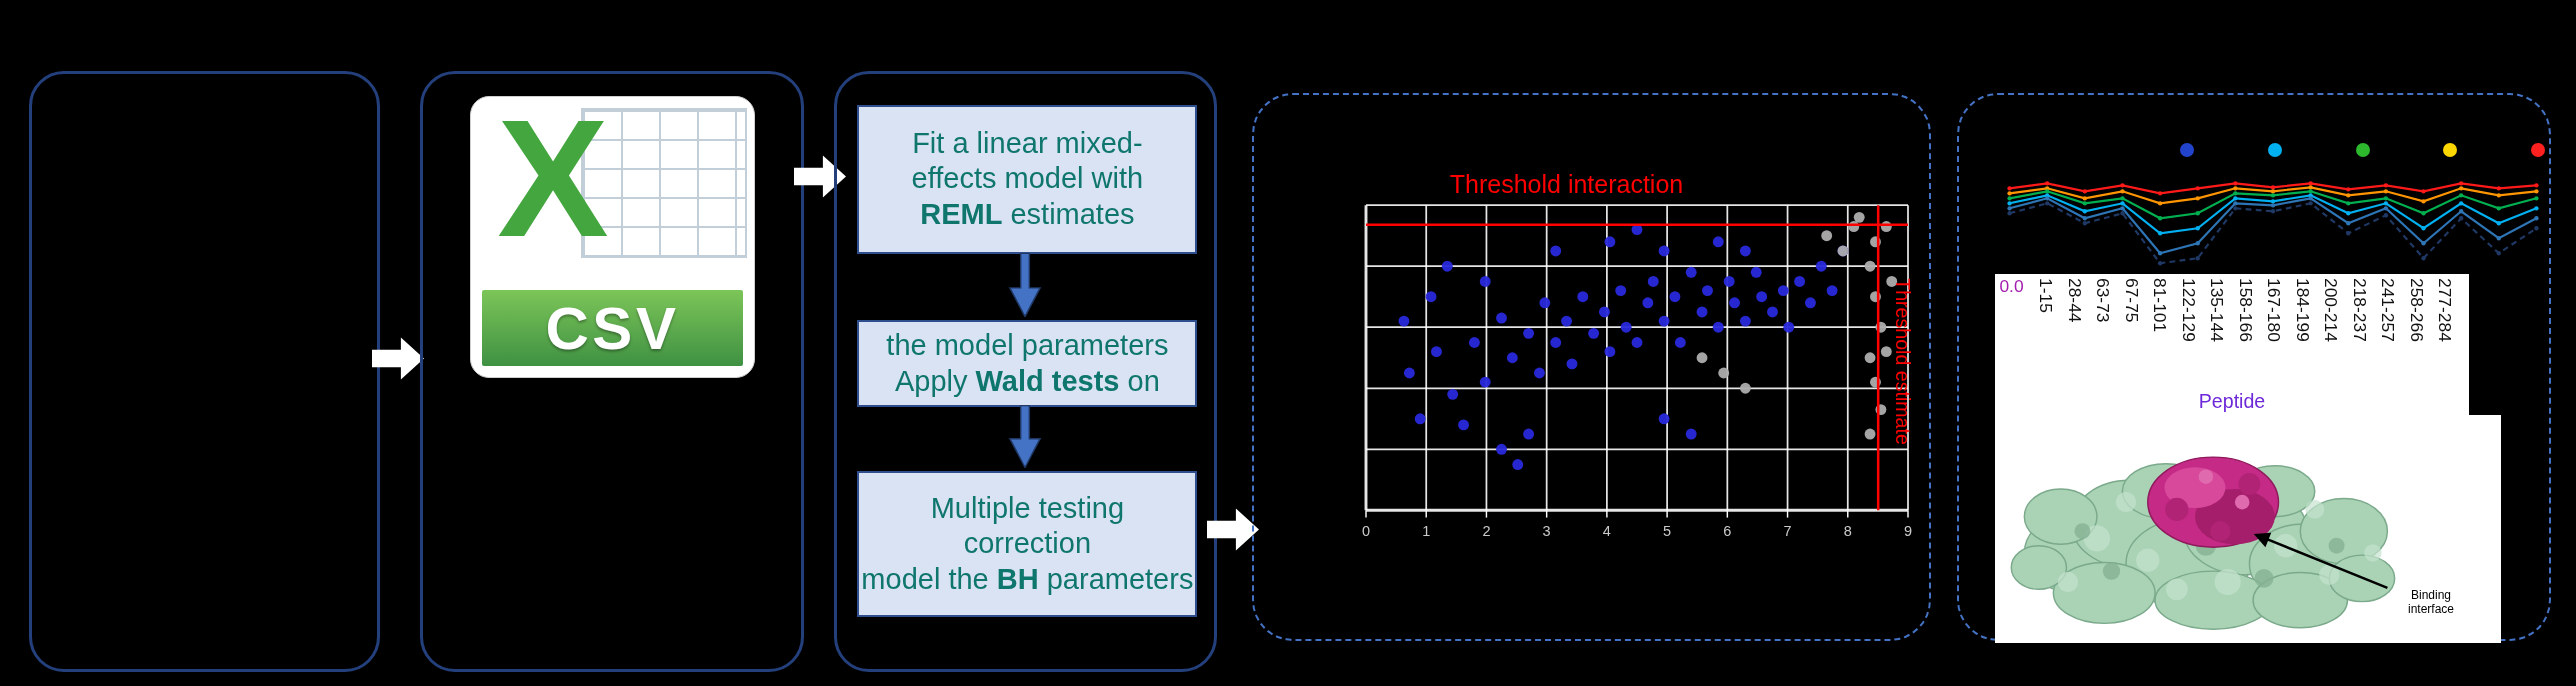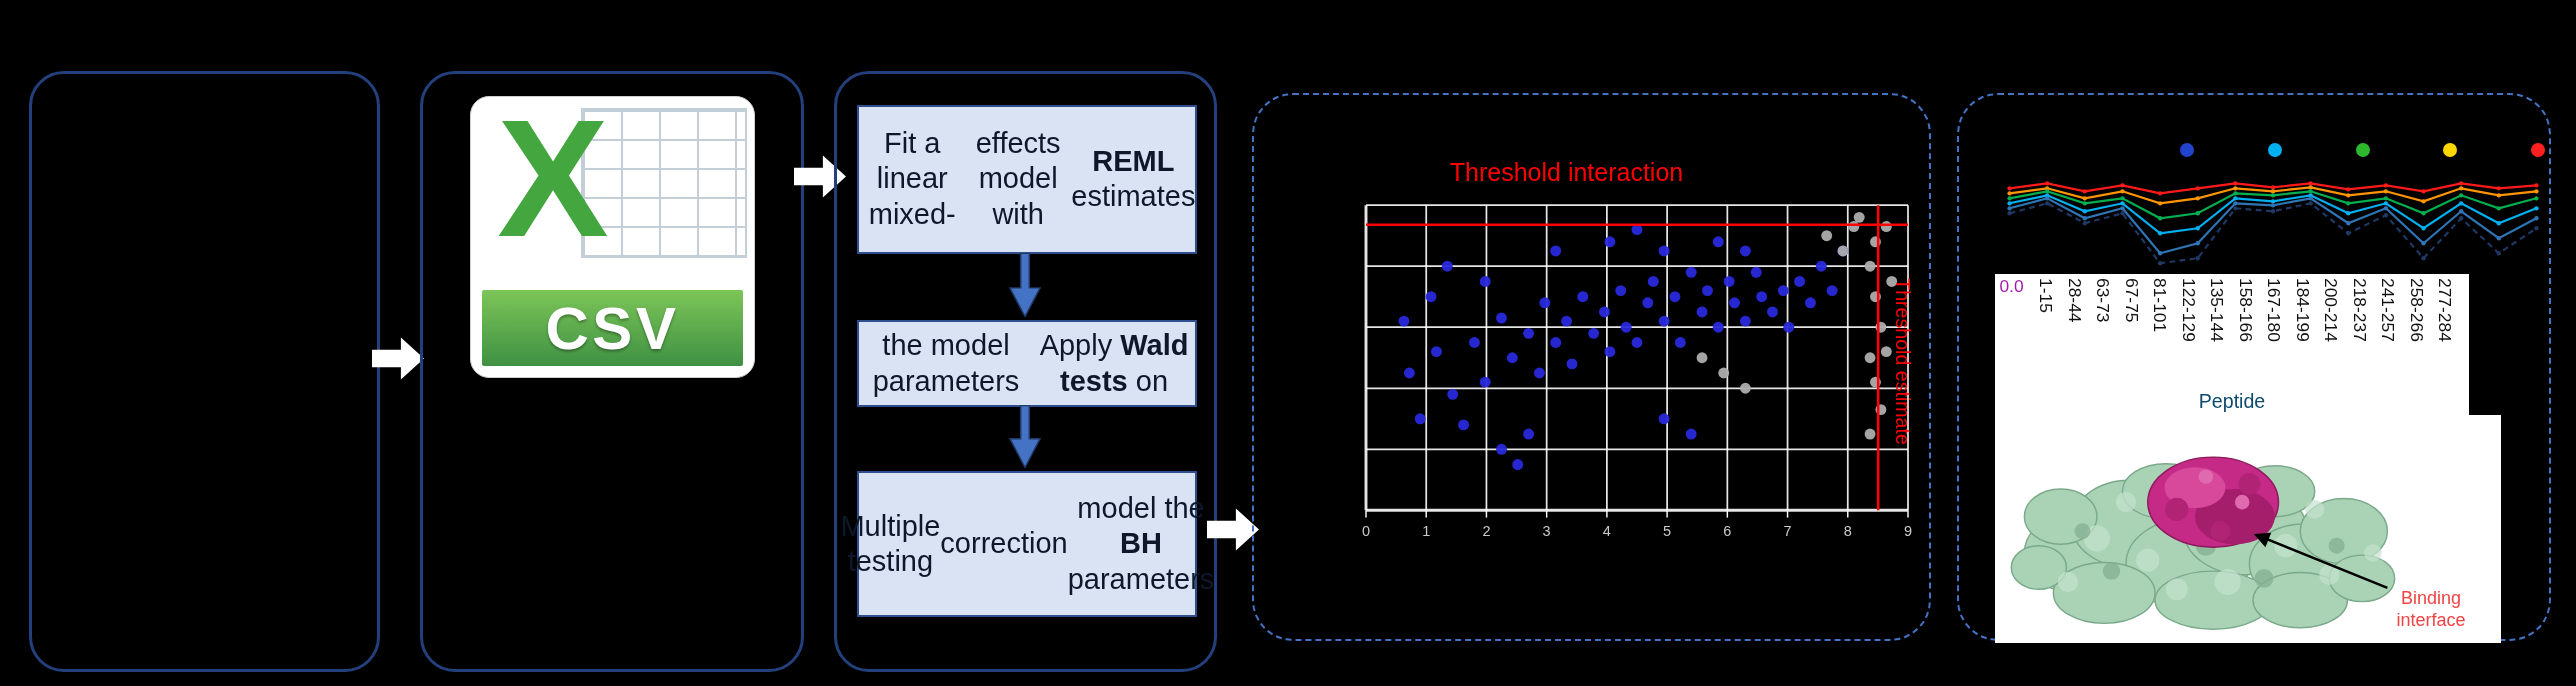--- a/index.html
+++ b/index.html
@@ -2,45 +2,45 @@
 <html style="--box-border: #24407C; --dashed-border: #4472C4; --step-fill: #DAE3F3; --step-border: #2E4E8E; --threshold-red: #FF0000; --csv-green: #44A63F; --csv-banner: #3F9143; --protein-green: #A9D3B4; --protein-green-dark: #7BA98B; --binding-magenta: #C42A86;font-size:11.6px"><head>
 <meta charset="utf-8">
 <style>
   html,body{margin:0;padding:0;background:#000;}
   #canvas{position:relative;width:2576px;height:687px;background:#000;overflow:hidden;
           font-family:"Liberation Sans",sans-serif;}
   .abs{position:absolute;}
   .pipeline-box{position:absolute;border:3.6px solid var(--box-border,#24407C);border-radius:35px;background:transparent;}
   .dashed-box{position:absolute;border:2.5px dashed var(--dashed-border,#4472C4);border-radius:41px;}
   .step-box{position:absolute;left:20.4px;width:336px;background:var(--step-fill,#DAE3F3);
-            border:2.2px solid var(--step-border,#2E4E8E);display:flex;flex-direction:row;
+            border:2.2px solid var(--step-border,#2E4E8E);display:flex;flex-direction:column;
             justify-content:center;align-items:center;text-align:center;
-            font-size:29px;color:#0f172a;line-height:1.22;}
+            font-size:29px;color:#0f766e;line-height:1.22;}
   .step-box b{font-weight:bold;text-align:center;}
   
   .csv-icon{position:absolute;left:47px;top:22px;width:283px;height:280px;background:#fff;
             border-radius:19px;border:1.5px solid #cfcfcf;overflow:hidden;}
   .csv-grid{position:absolute;left:39%;top:4%;width:57%;height:52%;
             border:2.2px solid #C3CFD8;
             background:repeating-linear-gradient(to right,#C3CFD8 0 2.2px,transparent 2.2px 38px),
                        repeating-linear-gradient(to bottom,#C3CFD8 0 2.2px,transparent 2.2px 29px);}
   .csv-x{position:absolute;left:1%;top:-3%;width:56%;height:64%;display:flex;align-items:center;
          justify-content:center;font-size:167px;font-weight:bold;color:var(--csv-green,#44A63F);}
   .csv-banner{position:absolute;left:4%;right:4%;bottom:4%;height:27%;
               background:linear-gradient(180deg,#7CC558,var(--csv-banner,#3F9143));
               border-radius:2px;display:flex;align-items:center;justify-content:center;
               color:#fff;font-weight:bold;font-size:60px;letter-spacing:3.6px;
               text-shadow:0 2.2px 2.9px rgba(0,0,0,.35);}
   .white-panel{position:absolute;background:#fff;}
   .vlabel{writing-mode:vertical-rl;font-size:17.4px;color:#111;line-height:1;}
   .legend-dot{width:14px;height:14px;border-radius:50%;display:inline-block;}
-  .scatter-title{position:absolute;color:var(--threshold-red,#F00);font-size:25px;text-align:center;}
+  .scatter-title{position:absolute;color:var(--threshold-red,#F00);font-size:25px;text-align:center;margin-top:12px;}
   .threshold-vlabel{position:absolute;color:var(--threshold-red,#F00);font-size:19.6px;text-align:center;
                     transform:rotate(90deg);}
-  .annot{position:absolute;color:#ef4444;font-size:18px;line-height:1.2;text-align:center;}
+  .annot{position:absolute;color:#000000;font-size:12px;line-height:1.2;text-align:center;}
 </style>
 </head>
 <body>
 
 <div id="canvas">
 
   <div class="pipeline-box" id="box-input" style="left:29px;top:71px;width:345px;height:595px"></div>
 
   <svg class="abs" style="left:372px;top:336px" width="52" height="45" viewBox="0 0 72 62">
     <polygon points="0,19 40,19 40,2 72,31 40,60 40,43 0,43" fill="#FFFFFF"></polygon>
@@ -333,21 +333,21 @@
           <span class="vlabel">135-144</span>
           <span class="vlabel">158-166</span>
           <span class="vlabel">167-180</span>
           <span class="vlabel">184-199</span>
           <span class="vlabel">200-214</span>
           <span class="vlabel">218-237</span>
           <span class="vlabel">241-257</span>
           <span class="vlabel">258-266</span>
           <span class="vlabel">277-284</span>
         </div>
-      <div class="abs" style="left:0;right:0;top:116px;text-align:center;font-size:19.6px;color:#0c4a6e">Peptide</div>
+      <div class="abs" style="left:0;right:0;top:116px;text-align:center;font-size:19.6px;color:#6d28d9">Peptide</div>
     </div>
 
     <div class="white-panel" style="left:36px;top:320px;width:506px;height:228px">
       <svg width="506" height="228" viewBox="0 0 696 314">
         <g style="stroke:var(--protein-green-dark,#7BA98B);stroke-width:2;fill:var(--protein-green,#A9D3B4)">
           <ellipse cx="110" cy="190" rx="70" ry="55"></ellipse>
             <ellipse cx="185" cy="150" rx="80" ry="60"></ellipse>
           <ellipse cx="265" cy="205" rx="85" ry="62"></ellipse>
             <ellipse cx="345" cy="160" rx="85" ry="60"></ellipse>
           <ellipse cx="425" cy="205" rx="75" ry="55"></ellipse>

